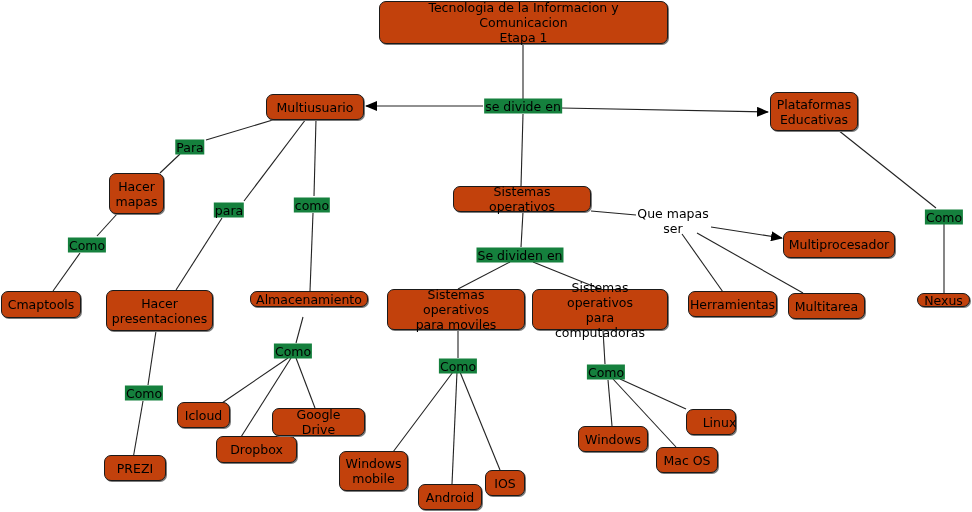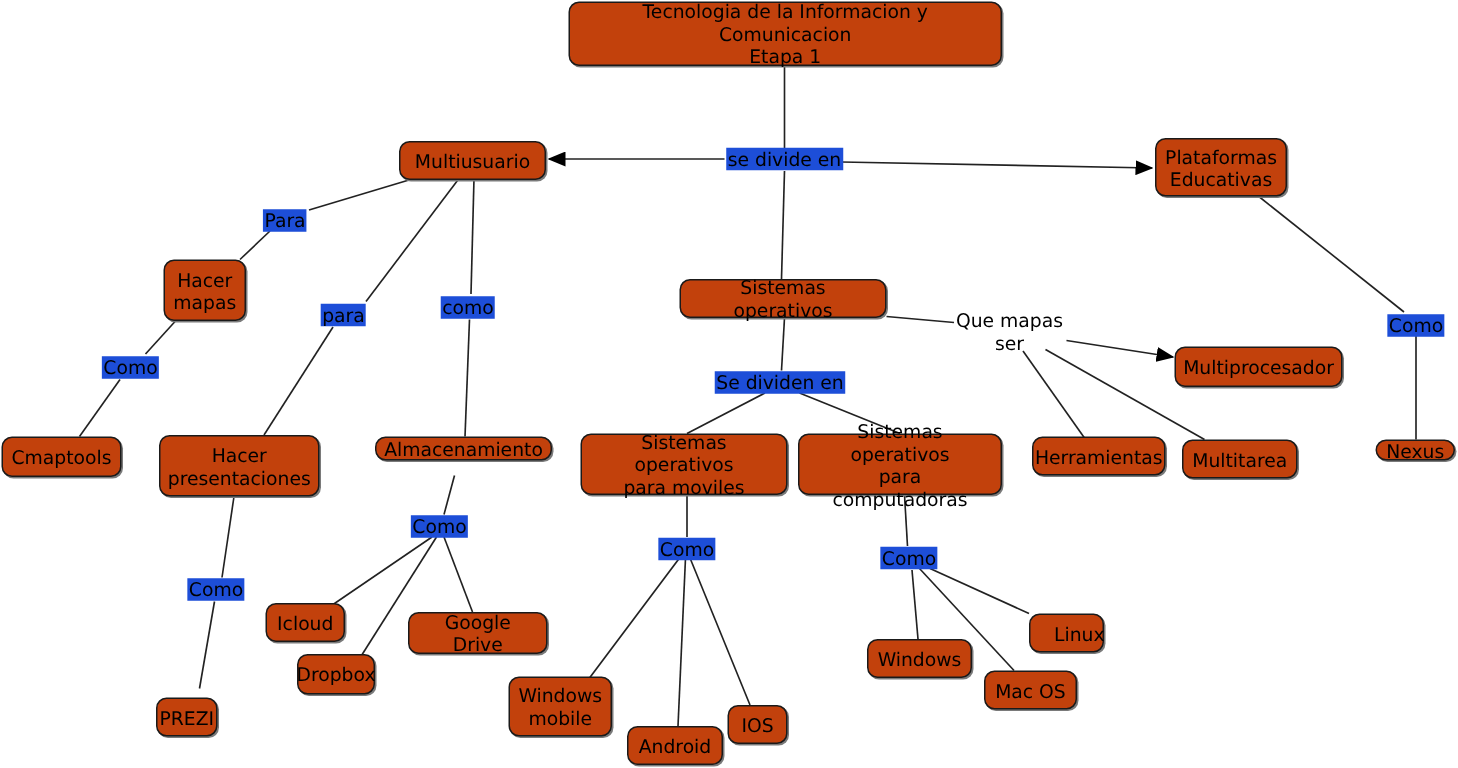--- a/index.html
+++ b/index.html
@@ -4,21 +4,21 @@
 <style>
   html, body { margin:0; padding:0; background:#ffffff; }
   body { width:972px; height:512px; position:relative; overflow:hidden;
          font-family:"DejaVu Sans", sans-serif; color:#000; }
   #edges { position:absolute; left:0; top:0; width:972px; height:512px; }
   .node { position:absolute; box-sizing:border-box; background:#c2410c;
           border:1px solid #1a1a1a; border-radius:7px; font-size:12.5px;
           line-height:15px; text-align:center; display:flex; align-items:center;
           justify-content:center; padding:2px 6px; white-space:pre-line;
           box-shadow:1px 1px 0 #7a7a7a; }
-  .lbl { position:absolute; font-size:12.5px; line-height:15px; background:#1d4ed8;
+  .lbl { position:absolute; font-size:12.5px; line-height:15px; background:#15803d;
          text-align:center; white-space:pre-line; transform:translate(-50%,-50%);
          padding:0 1px; }
 </style>
 </head>
 <body>
 
 <svg id="edges" xmlns="http://www.w3.org/2000/svg">
   <defs>
     <marker id="arrow" markerWidth="12" markerHeight="10" refX="11" refY="5" orient="auto" markerUnits="userSpaceOnUse">
       <path d="M0,0 L12,5 L0,10 z" fill="#000"></path>
@@ -67,24 +67,24 @@
 Etapa 1</div>
 <div class="node" style="left:266px;top:94px;width:98px;height:26px;">Multiusuario</div>
 <div class="node" style="left:770px;top:92px;width:88px;height:39px;">Plataformas
 Educativas</div>
 <div class="node" style="left:453px;top:186px;width:138px;height:26px;">Sistemas operativos</div>
 <div class="node" style="left:109px;top:173px;width:55px;height:41px;">Hacer
 mapas</div>
 <div class="node" style="left:1px;top:291px;width:80px;height:27px;">Cmaptools</div>
 <div class="node" style="left:106px;top:290px;width:107px;height:41px;">Hacer
 presentaciones</div>
-<div class="node" style="left:104px;top:465px;width:41px;height:26px;">PREZI</div>
+<div class="node" style="left:104px;top:455px;width:62px;height:26px;">PREZI</div>
 <div class="node" style="left:250px;top:291px;width:118px;height:16px;">Almacenamiento</div>
 <div class="node" style="left:177px;top:402px;width:53px;height:26px;">Icloud</div>
-<div class="node" style="left:198px;top:436px;width:52px;height:27px;">Dropbox</div>
+<div class="node" style="left:216px;top:436px;width:81px;height:27px;">Dropbox</div>
 <div class="node" style="left:272px;top:408px;width:93px;height:28px;">Google Drive</div>
 <div class="node" style="left:387px;top:289px;width:138px;height:41px;">Sistemas operativos
 para moviles</div>
 <div class="node" style="left:532px;top:289px;width:136px;height:41px;">Sistemas operativos
 para computadoras</div>
 <div class="node" style="left:339px;top:451px;width:69px;height:40px;">Windows
 mobile</div>
 <div class="node" style="left:418px;top:484px;width:64px;height:26px;">Android</div>
 <div class="node" style="left:485px;top:470px;width:40px;height:26px;">IOS</div>
 <div class="node" style="left:578px;top:426px;width:70px;height:26px;">Windows</div>

